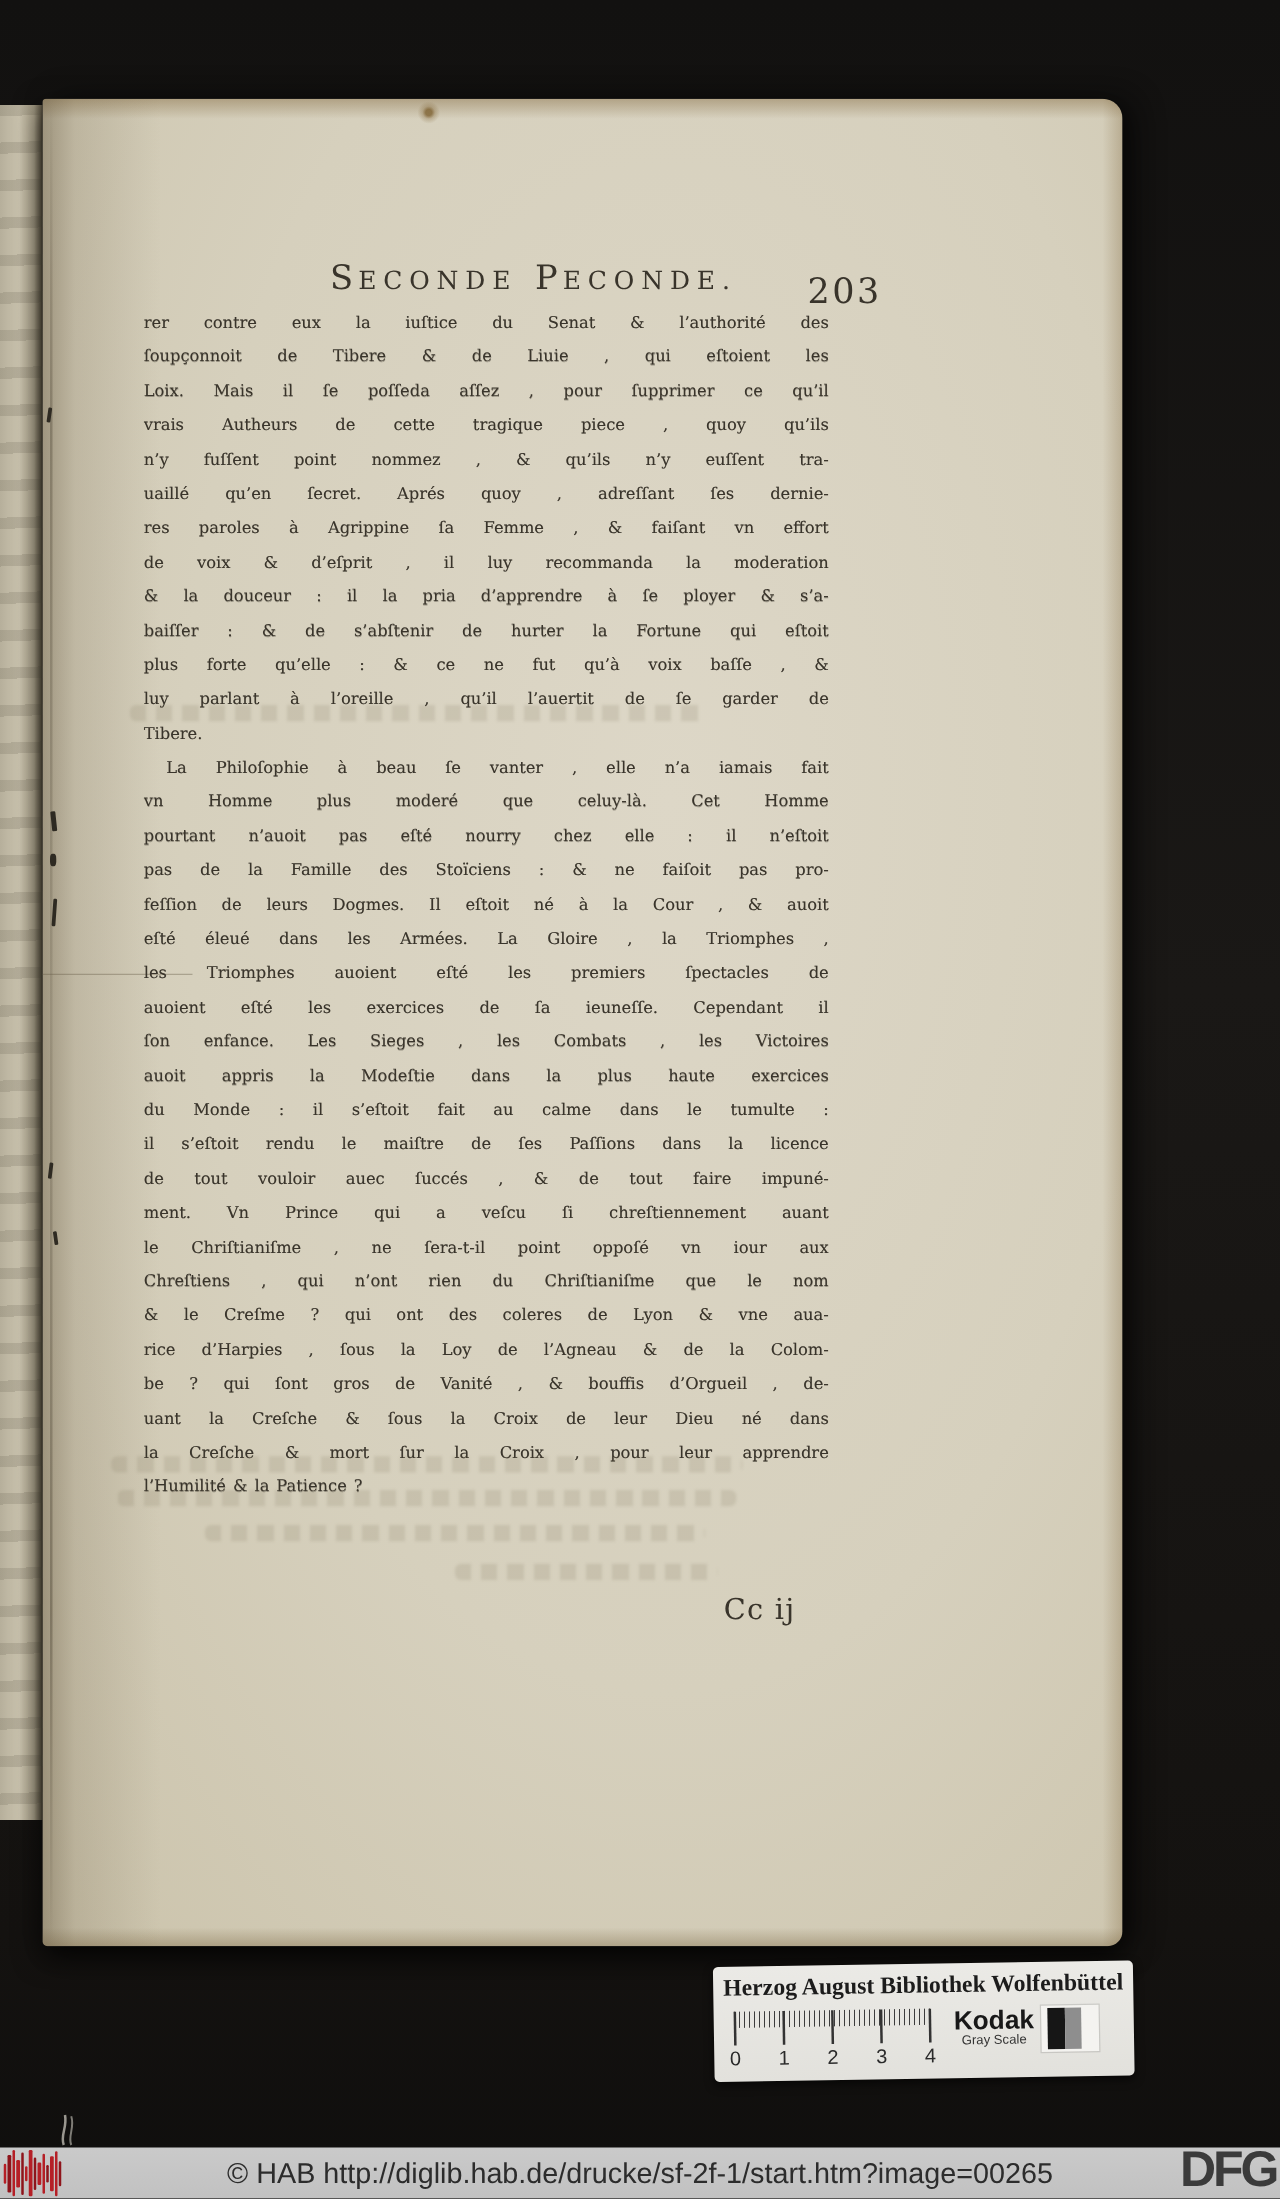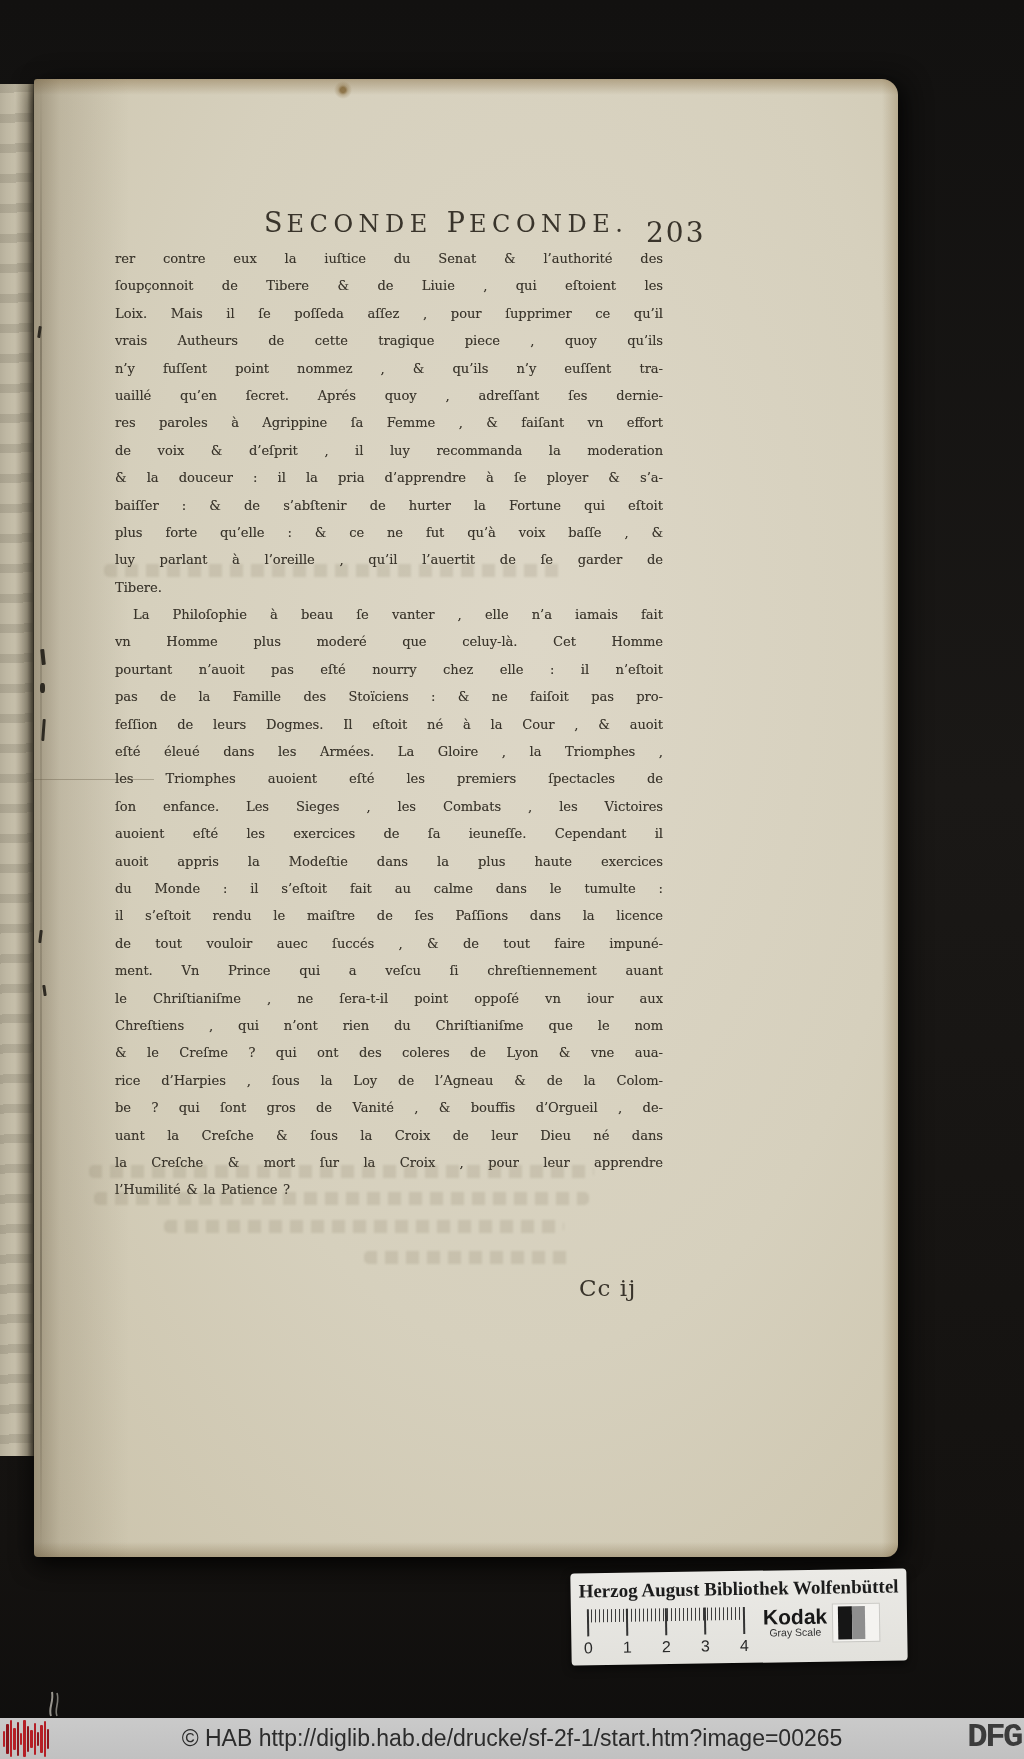--- a/index.html
+++ b/index.html
@@ -36,21 +36,21 @@
   .ink-mark{position:absolute;background:#2e2a22;border-radius:1px;}
   .m1{left:4px;top:247px;width:3px;height:12px;transform:rotate(8deg);}
   .m2{left:7px;top:570px;width:4px;height:16px;transform:rotate(-6deg);}
   .m3{left:6px;top:604px;width:5px;height:10px;border-radius:40%;}
   .m4{left:8px;top:640px;width:3px;height:22px;transform:rotate(4deg);}
   .m5{left:5px;top:851px;width:3px;height:13px;transform:rotate(7deg);}
   .m6{left:9px;top:906px;width:3px;height:11px;transform:rotate(-8deg);}
   
   .header-title{position:absolute;left:230px;top:128px;color:#39342b;white-space:nowrap;}
   .header-title .cap{font-size:27px;letter-spacing:4px;}
-  .header-title .sc{font-size:24px;letter-spacing:5.5px;}
+  .header-title .sc{font-size:20px;letter-spacing:5.5px;}
   .header-title .w2{margin-left:14px;}
   .folio{position:absolute;left:612px;top:137px;font-size:28px;letter-spacing:2px;color:#39342b;}
   
   .textblock{position:absolute;left:81px;top:166px;width:548px;color:#39342b;
     font-size:13px;line-height:27.4px;word-spacing:1.5px;
     text-shadow:0.2px 0.2px 0 rgba(58,52,43,.4);}
   .para{margin:0;}
   .line{height:27.4px;overflow:hidden;text-align:justify;text-align-last:justify;}
   .para .line:last-child{text-align-last:left;}
   .para.indent .line:first-child{text-indent:18px;}
@@ -90,21 +90,21 @@
   
   .footer-bar{position:absolute;left:0;top:1718px;width:1024px;height:41px;
     background:linear-gradient(180deg,#cacaca,#c1c1c1);}
   .hab-logo{position:absolute;left:1px;top:0;height:41px;width:52px;display:flex;
     align-items:center;justify-content:flex-start;gap:1px;padding-left:2px;box-sizing:border-box;}
   .hab-logo span{display:block;width:2.4px;border-radius:1px;}
   .credit{position:absolute;left:50%;top:0;transform:translateX(-50%);height:41px;
     display:flex;align-items:center;font-family:"Liberation Sans",sans-serif;
     font-size:23px;color:#2c2c2c;white-space:nowrap;}
   .dfg{position:absolute;right:3px;top:-2px;height:41px;display:flex;align-items:center;
-    font-family:Liberation Mono, monospace;font-weight:bold;font-size:34px;
+    font-family:Liberation Sans, sans-serif;font-weight:bold;font-size:40px;
     letter-spacing:-2.5px;color:#3b3b3b;}
 </style>
 </head>
 <body>
 
 <div class="canvas">
 
   <div class="under-strip"></div>
 
   <div class="page">
@@ -139,22 +139,22 @@
           <div class="line">Tibere.</div>
         </div>
       <div class="para indent">
           <div class="line">La Philoſophie à beau ſe vanter , elle n’a iamais fait</div>
           <div class="line">vn Homme plus moderé que celuy-là. Cet Homme</div>
           <div class="line">pourtant n’auoit pas eſté nourry chez elle : il n’eſtoit</div>
           <div class="line">pas de la Famille des Stoïciens : &amp; ne faiſoit pas pro-</div>
           <div class="line">feſſion de leurs Dogmes. Il eſtoit né à la Cour , &amp; auoit</div>
           <div class="line">eſté éleué dans les Armées. La Gloire , la Triomphes ,</div>
           <div class="line">les Triomphes auoient eſté les premiers ſpectacles de</div>
+          <div class="line">auoient eſté les exercices de ſa ieuneſſe. Cependant il</div>
           <div class="line">ſon enfance. Les Sieges , les Combats , les Victoires</div>
-          <div class="line">auoient eſté les exercices de ſa ieuneſſe. Cependant il</div>
           <div class="line">auoit appris la Modeſtie dans la plus haute exercices</div>
           <div class="line">du Monde : il s’eſtoit fait au calme dans le tumulte :</div>
           <div class="line">il s’eſtoit rendu le maiſtre de ſes Paſſions dans la licence</div>
           <div class="line">de tout vouloir auec ſuccés , &amp; de tout faire impuné-</div>
           <div class="line">ment. Vn Prince qui a veſcu ſi chreſtiennement auant</div>
           <div class="line">le Chriſtianiſme , ne ſera-t-il point oppoſé vn iour aux</div>
           <div class="line">Chreſtiens , qui n’ont rien du Chriſtianiſme que le nom</div>
           <div class="line">&amp; le Creſme ? qui ont des coleres de Lyon &amp; vne aua-</div>
           <div class="line">rice d’Harpies , ſous la Loy de l’Agneau &amp; de la Colom-</div>
           <div class="line">be ? qui ſont gros de Vanité , &amp; bouffis d’Orgueil , de-</div>

